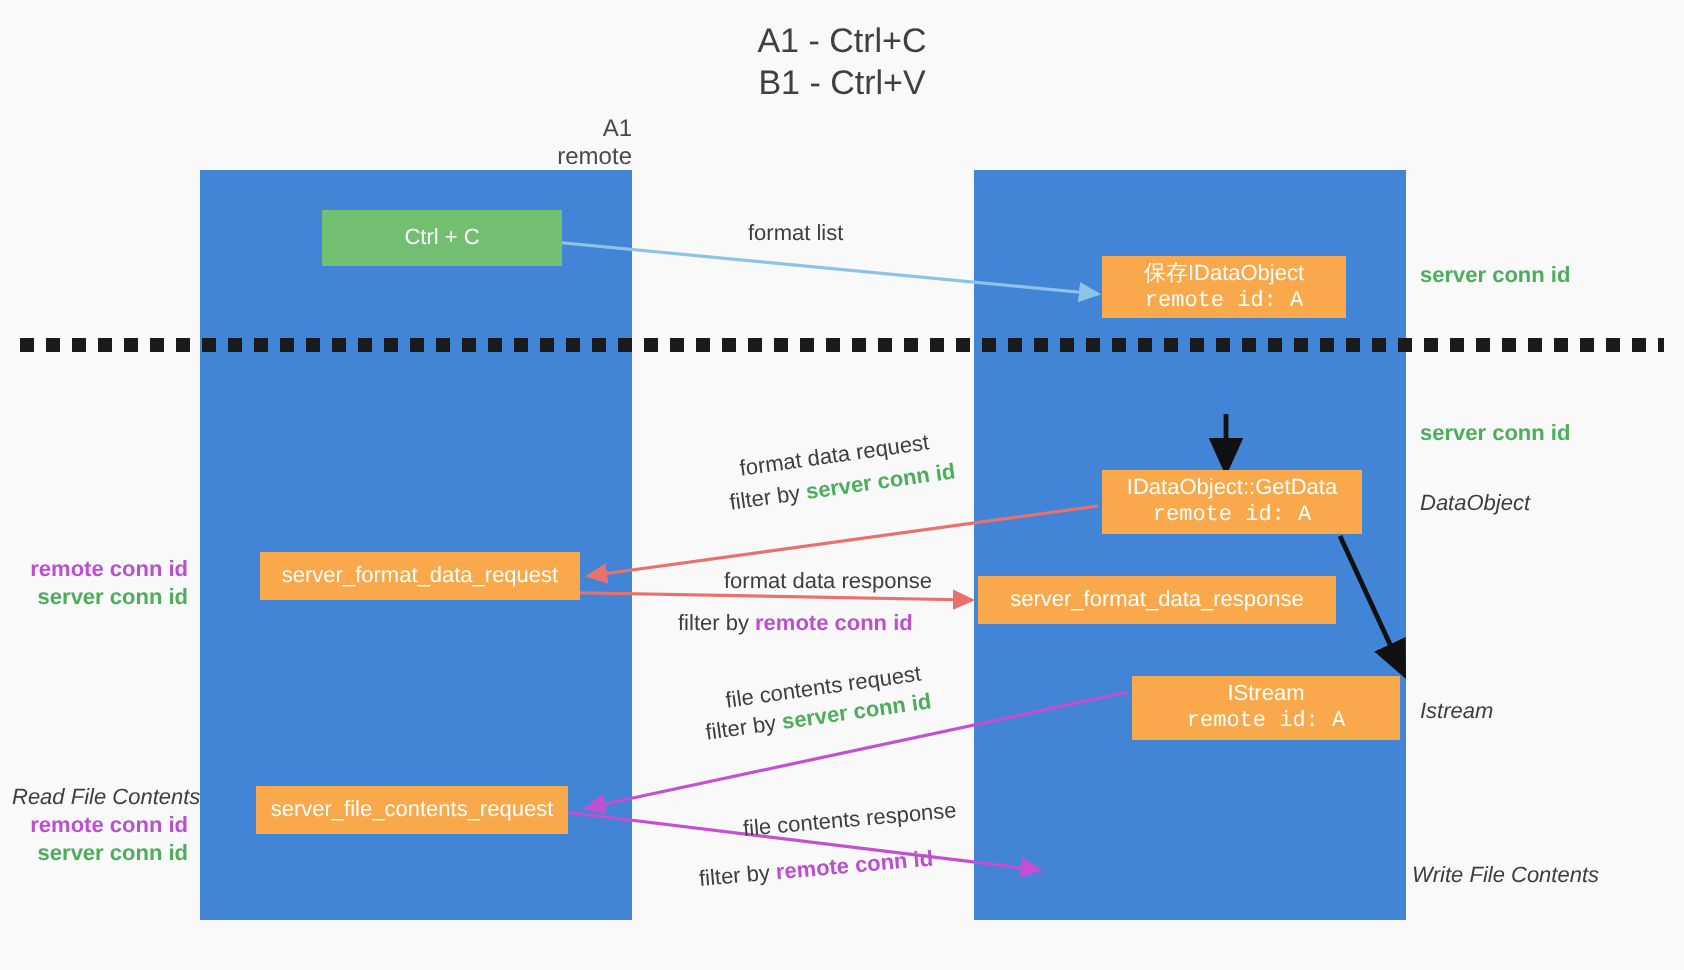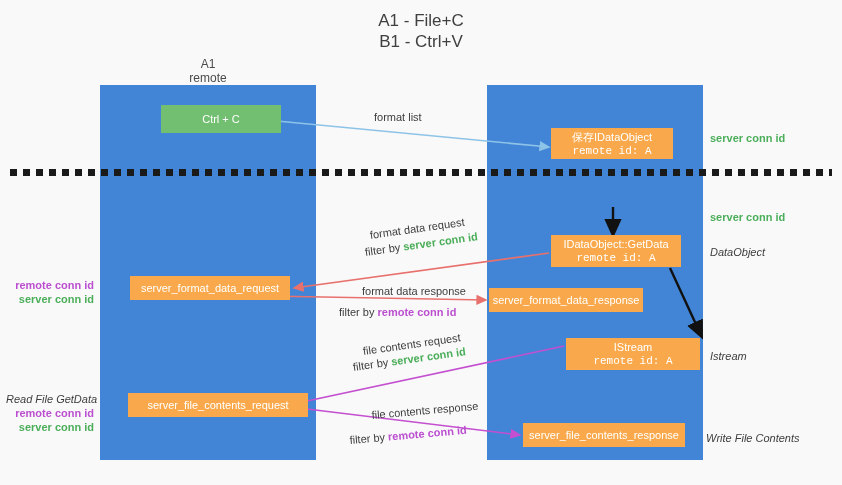--- a/index.html
+++ b/index.html
@@ -27,21 +27,21 @@
     left: 0; top: 10px;
     width: 842px;
     text-align: center;
     color: #404040;
     font-size: 17px;
     line-height: 21px;
   }
 
   
   .col-header {
-    text-align: center;
+    text-align: right;
     color: #4a4a4a;
     font-size: 12px;
     line-height: 14px;
   }
   #col-header-a1 { left: 100px; top: 57px; width: 216px; }
   #col-header-b1 { left: 487px; top: 57px; width: 216px; }
 
   
   .lane {
     background: #4285d6;
@@ -80,22 +80,22 @@
   .node.green  { background: #73bf72; margin-left: 26px; }
   .node.orange { background: #f9a94b; }
   .node .l2 { display: block; font-family: Liberation Mono, monospace; }
 
   #node-ctrl-c        { left: 135px; top: 105px; width: 120px; height: 28px; }
   #node-save-idataobj { left: 551px; top: 128px; width: 122px; height: 31px; align-items: center; }
   #node-ctrl-v        { left: 554px; top: 181px; width: 118px; height: 25px; }
   #node-getdata       { left: 551px; top: 235px; width: 130px; height: 32px; }
   #node-istream       { left: 566px; top: 338px; width: 134px; height: 32px; }
   #node-fmt-req       { left: 130px; top: 276px; width: 160px; height: 24px; }
-  #node-fmt-resp      { left: 489px; top: 288px; width: 154px; height: 24px; }
-  #node-file-req      { left: 128px; top: 393px; width: 180px; height: 24px; }
+  #node-fmt-resp      { left: 489px; top: 288px; width: 179px; height: 24px; }
+  #node-file-req      { left: 128px; top: 393px; width: 156px; height: 24px; }
   #node-file-resp     { left: 523px; top: 423px; width: 162px; height: 24px; }
 
   
   .edge-label {
     color: #3d3d3d;
     font-size: 11px;
     line-height: 15px;
     white-space: nowrap;
   }
   .edge-label .tok-server { color: #4cae5a; font-weight: bold; }
@@ -134,21 +134,21 @@
     width: 842px; height: 485px;
     pointer-events: none;
   }
 </style>
 </head>
 <body>
 
 <div id="canvas">
 
   <div id="title-block" class="abs">
-    <div>A1 - File+C</div>
+    <div>A1 - Ctrl+C</div>
     <div>B1 - Ctrl+V</div>
   </div>
 
   <div id="col-header-a1" class="abs col-header">
     <div>A1</div>
     <div>remote</div>
   </div>
 
   <div id="lane-a1" class="abs lane"></div>
   <div id="lane-b1" class="abs lane"></div>
@@ -209,23 +209,20 @@
   </div>
 
   <div id="node-fmt-resp" class="abs node orange">
     <span>server_format_data_response</span>
   </div>
 
   <div id="node-file-req" class="abs node orange">
     <span>server_file_contents_request</span>
   </div>
 
-  <div id="node-file-resp" class="abs node orange">
-    <span>server_file_contents_response</span>
-  </div>
 
   <div id="dashed-separator" class="abs"></div>
 
   <div id="lbl-format-list" class="abs edge-label">
     <span>format list</span>
   </div>
 
   <div id="lbl-fmt-req-1" class="abs edge-label">
     <span>format data request</span>
   </div>
@@ -253,21 +250,21 @@
   <div id="lbl-file-resp-2" class="abs edge-label">
     <span>filter by </span><span class="tok-remote">remote conn id</span>
   </div>
 
   <div id="note-left-conn" class="abs side-note">
     <div class="nm-remote">remote conn id</div>
     <div class="nm-server">server conn id</div>
   </div>
 
   <div id="note-read-file" class="abs side-note">
-    <div class="plain">Read File GetData</div>
+    <div class="plain">Read File Contents</div>
     <div class="nm-remote">remote conn id</div>
     <div class="nm-server">server conn id</div>
   </div>
 
   <div id="note-right-conn1" class="abs side-note">
     <div class="nm-server">server conn id</div>
   </div>
 
   <div id="note-right-conn2" class="abs side-note">
     <div class="nm-server">server conn id</div>

